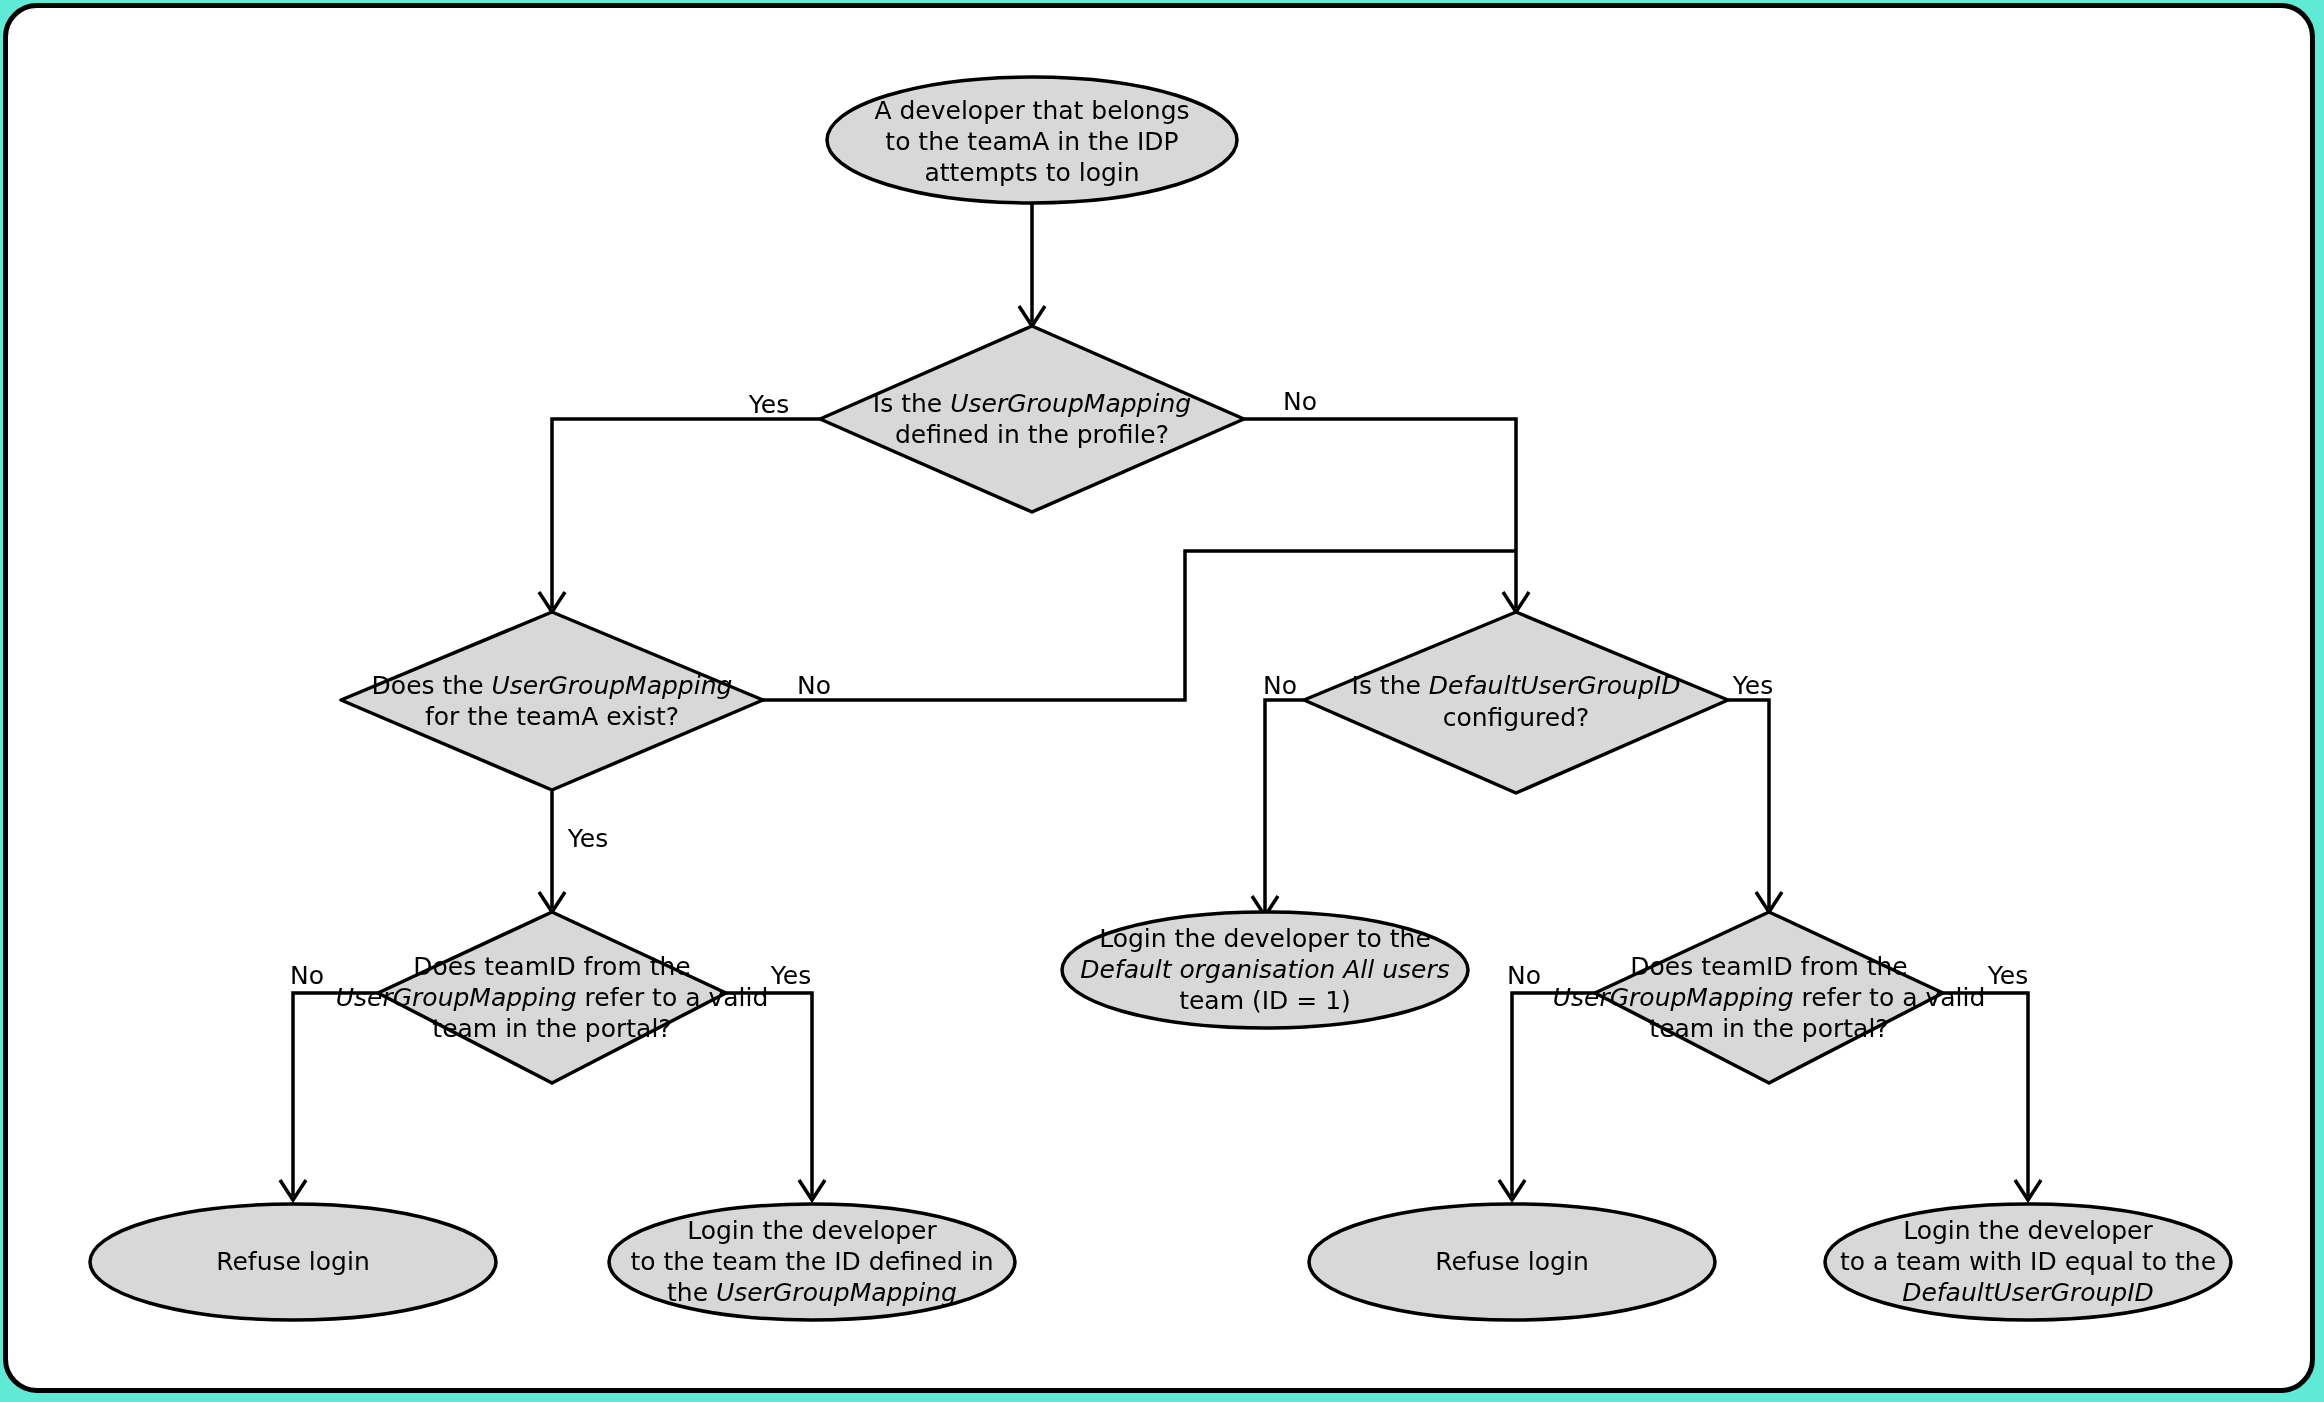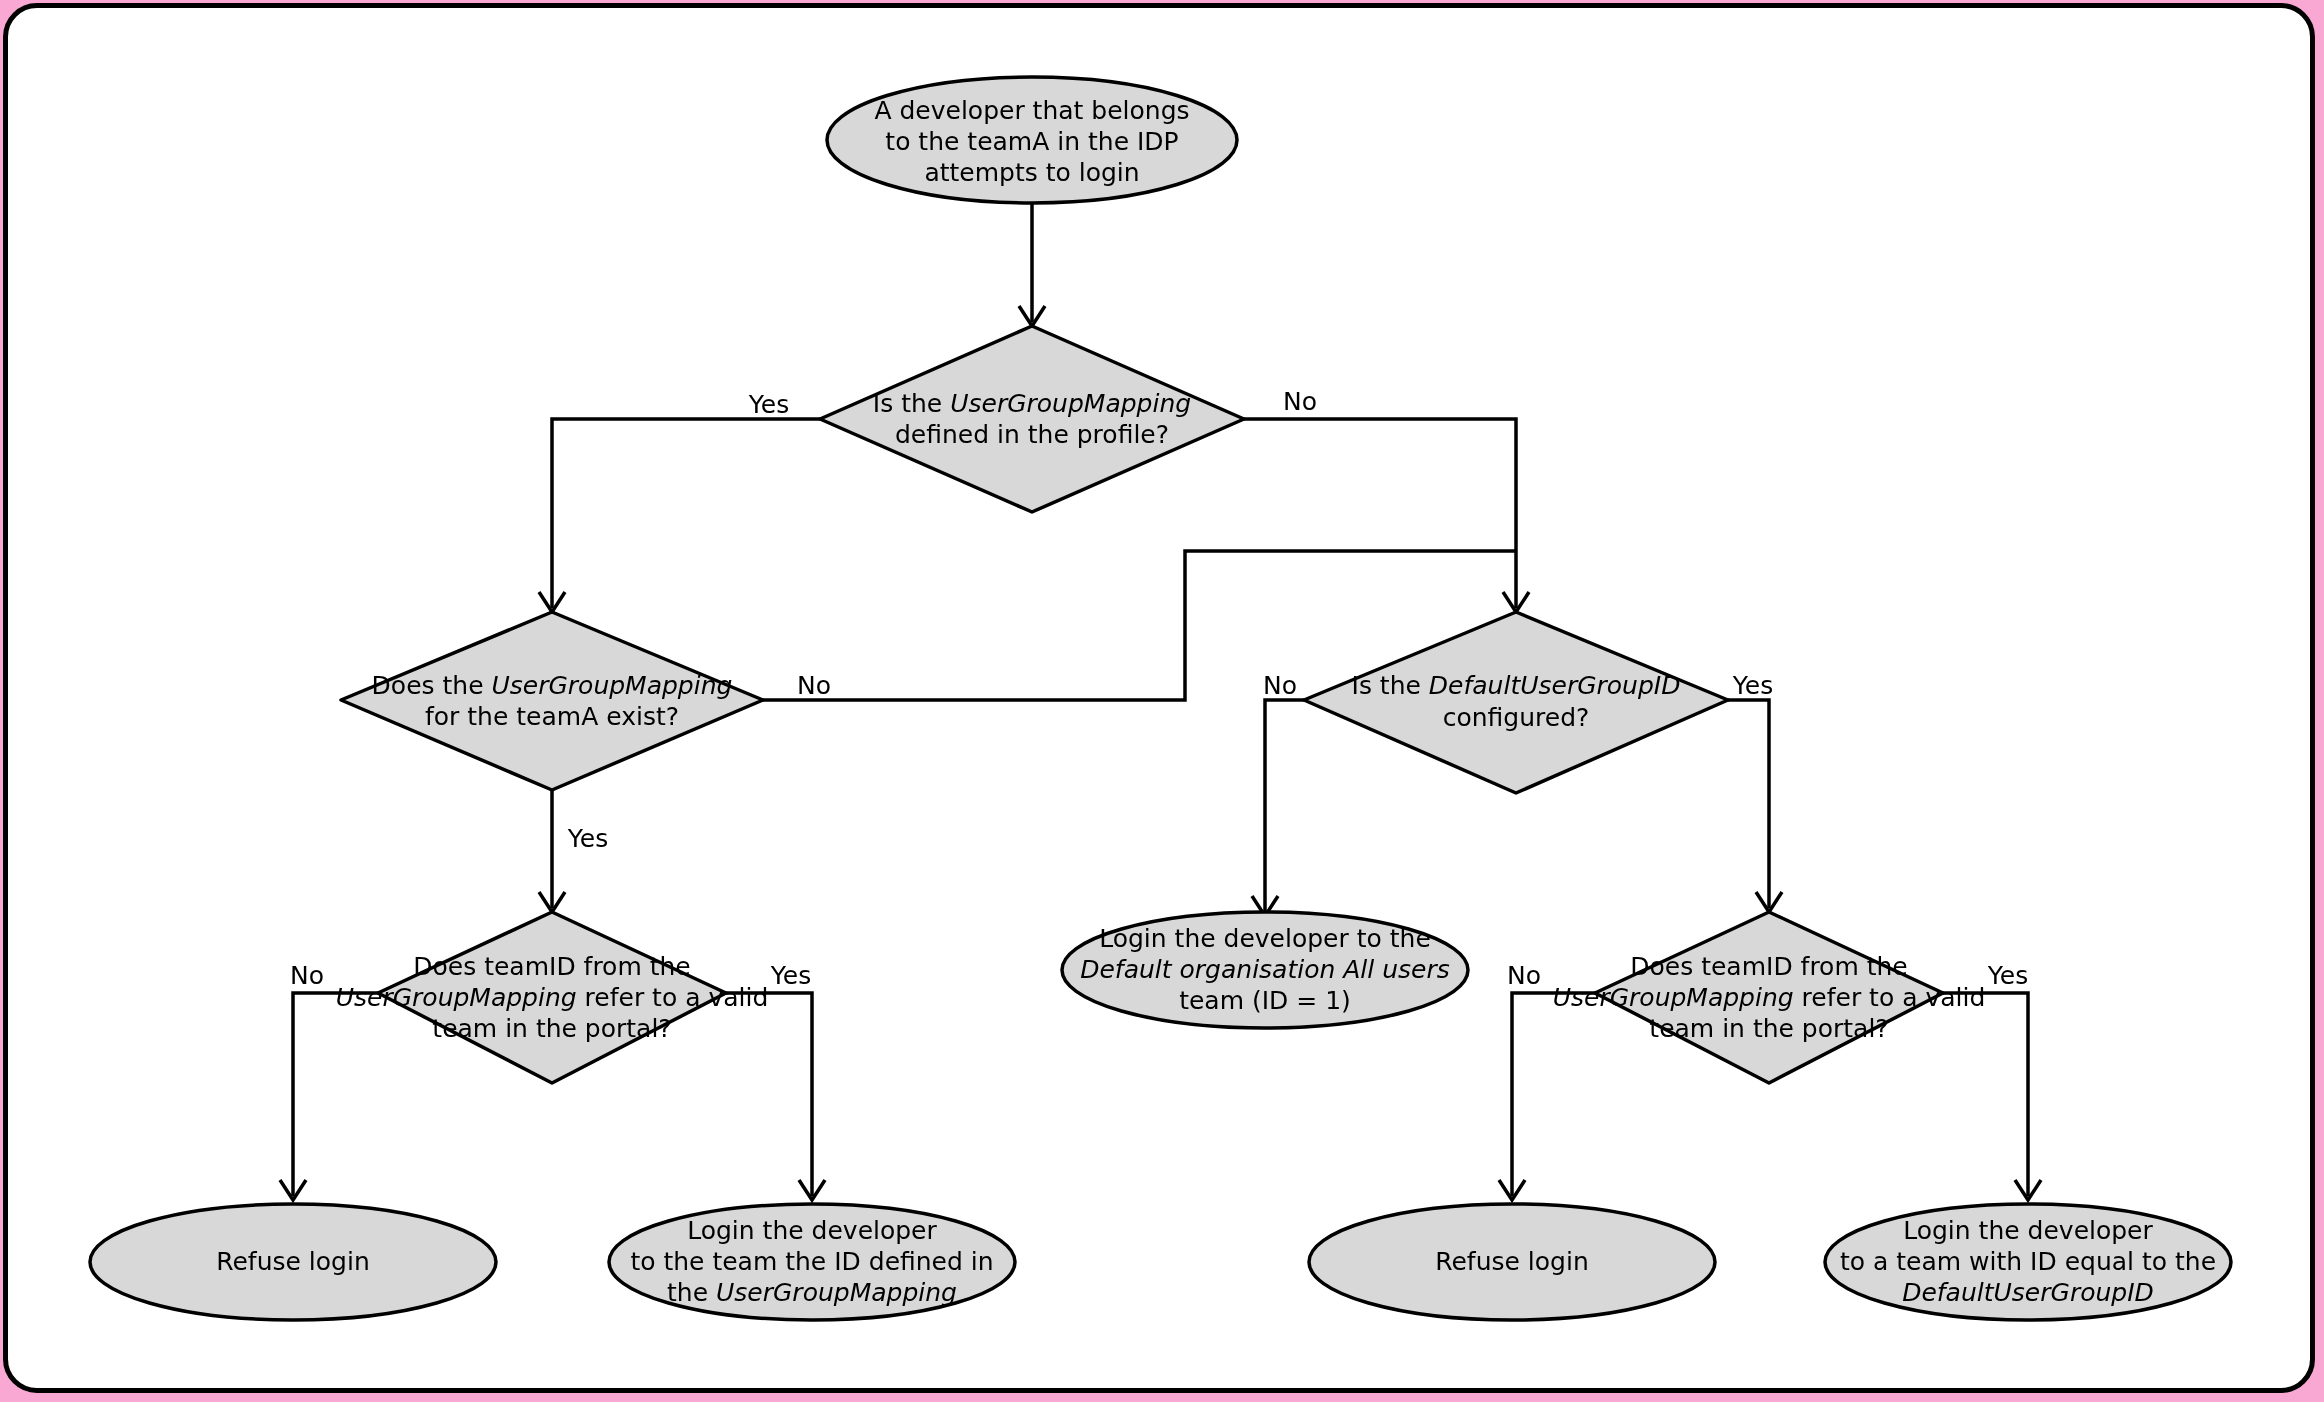--- a/index.html
+++ b/index.html
@@ -4,21 +4,21 @@
 <style>
   html, body {
     margin: 0;
     padding: 0;
     background: #ffffff;
   }
   #canvas {
     position: relative;
     width: 2324px;
     height: 1402px;
-    background: #f9a8d4;
+    background: #5eead4;
     overflow: hidden;
   }
   #frame {
     position: absolute;
     left: 3px;
     top: 3px;
     width: 2312px;
     height: 1390px;
     border: 5px solid #000000;
     border-radius: 34px;

